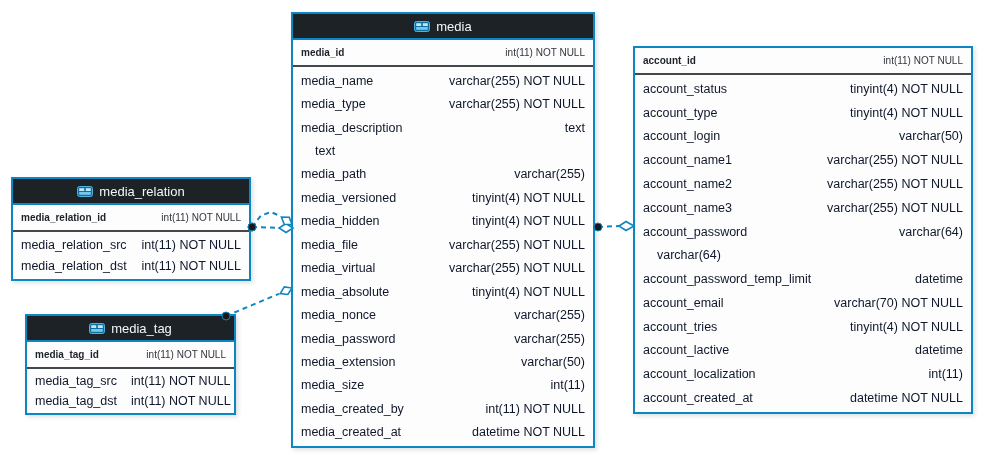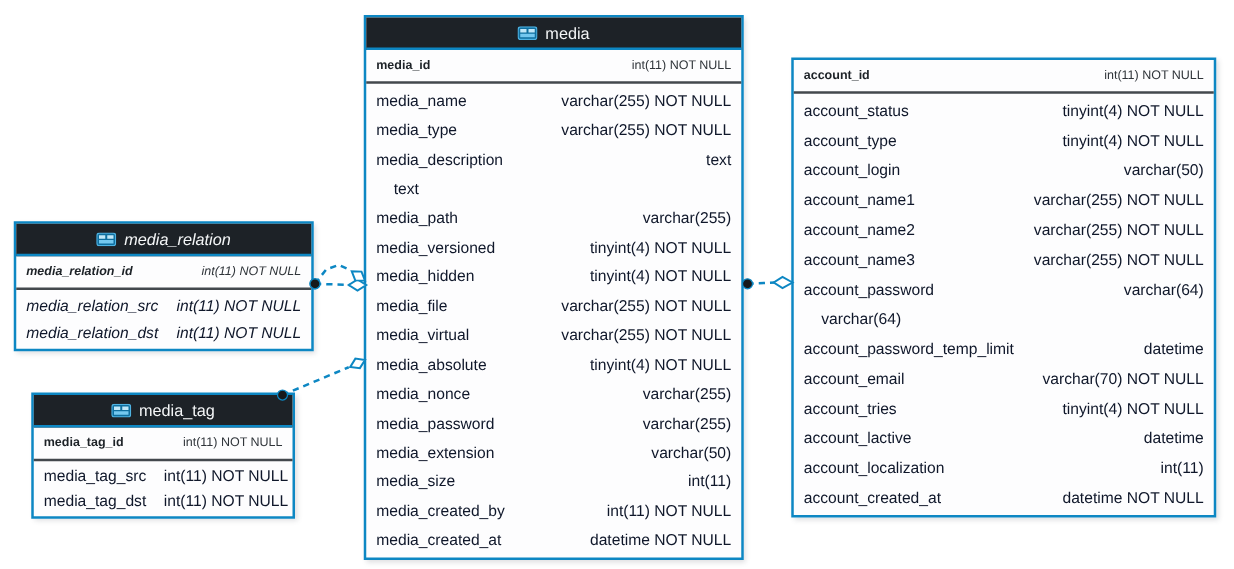--- a/index.html
+++ b/index.html
@@ -31,21 +31,21 @@
   }
   .pkrow .cname{font-weight:bold;color:#1d2227;}
   .pksep{flex:0 0 auto;height:2px;background:#43484d;margin:0 0 2px 0;}
   .rows{flex:1 1 auto;display:flex;flex-direction:column;padding-bottom:2px;}
   .row{
     flex:1;display:flex;justify-content:space-between;align-items:center;
     padding:0 8px;font-size:12.5px;white-space:nowrap;color:#0f172a;
   }
   .ctype{margin-left:14px;}
   
-  .pos-media_relation{left:11px;top:177px;width:240px;height:104px;font-style:italic;}
+  .pos-media_relation{left:11px;top:177px;width:240px;height:104px;}
   .pos-media_tag{left:25px;top:314px;width:211px;height:101px;}
   .pos-media{left:291px;top:12px;width:304px;height:436px;}
   .pos-account{left:633px;top:46px;width:340px;height:368px;}
   #rel-layer{position:absolute;left:0;top:0;z-index:5;pointer-events:none;}
 </style>
 </head>
 <body>
 
 <svg id="rel-layer" width="987" height="455">
     <g>

